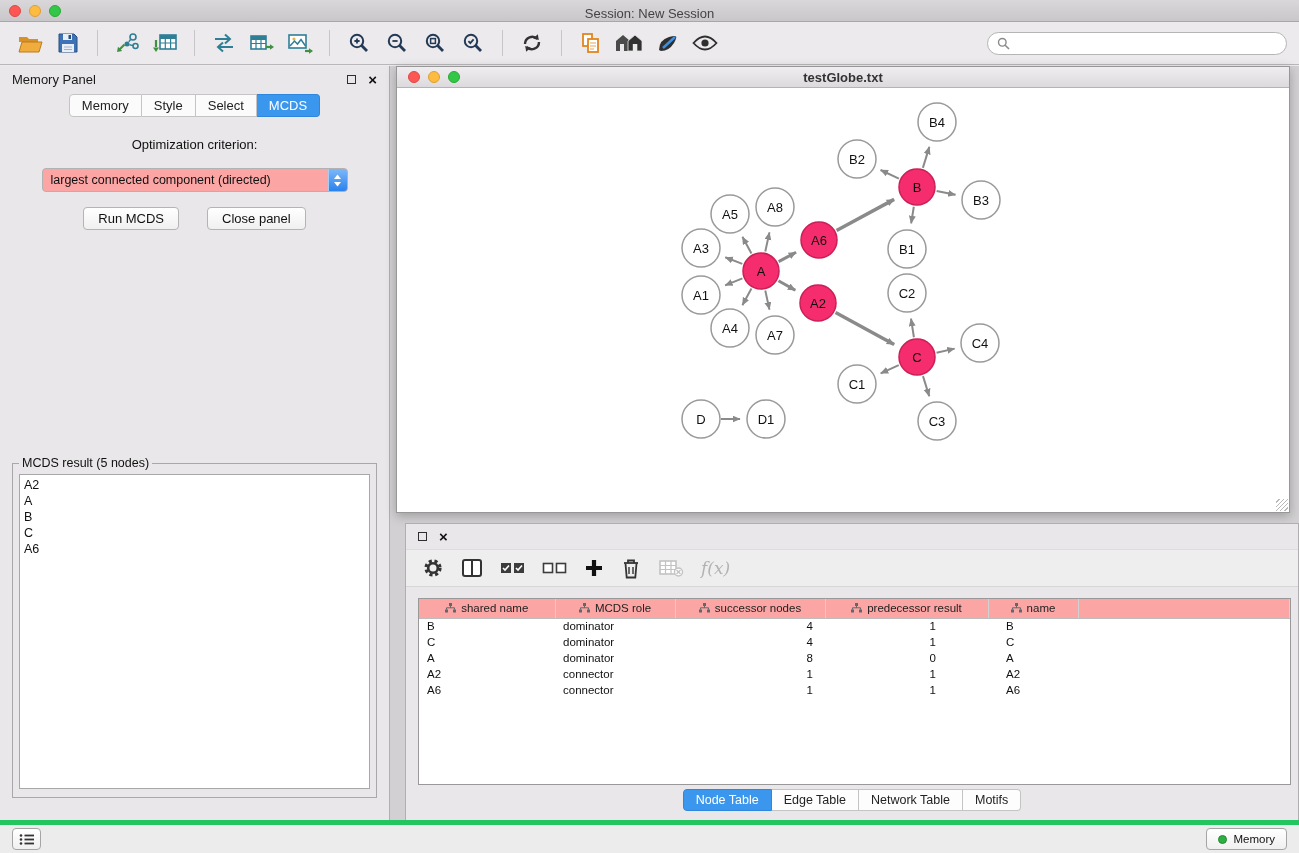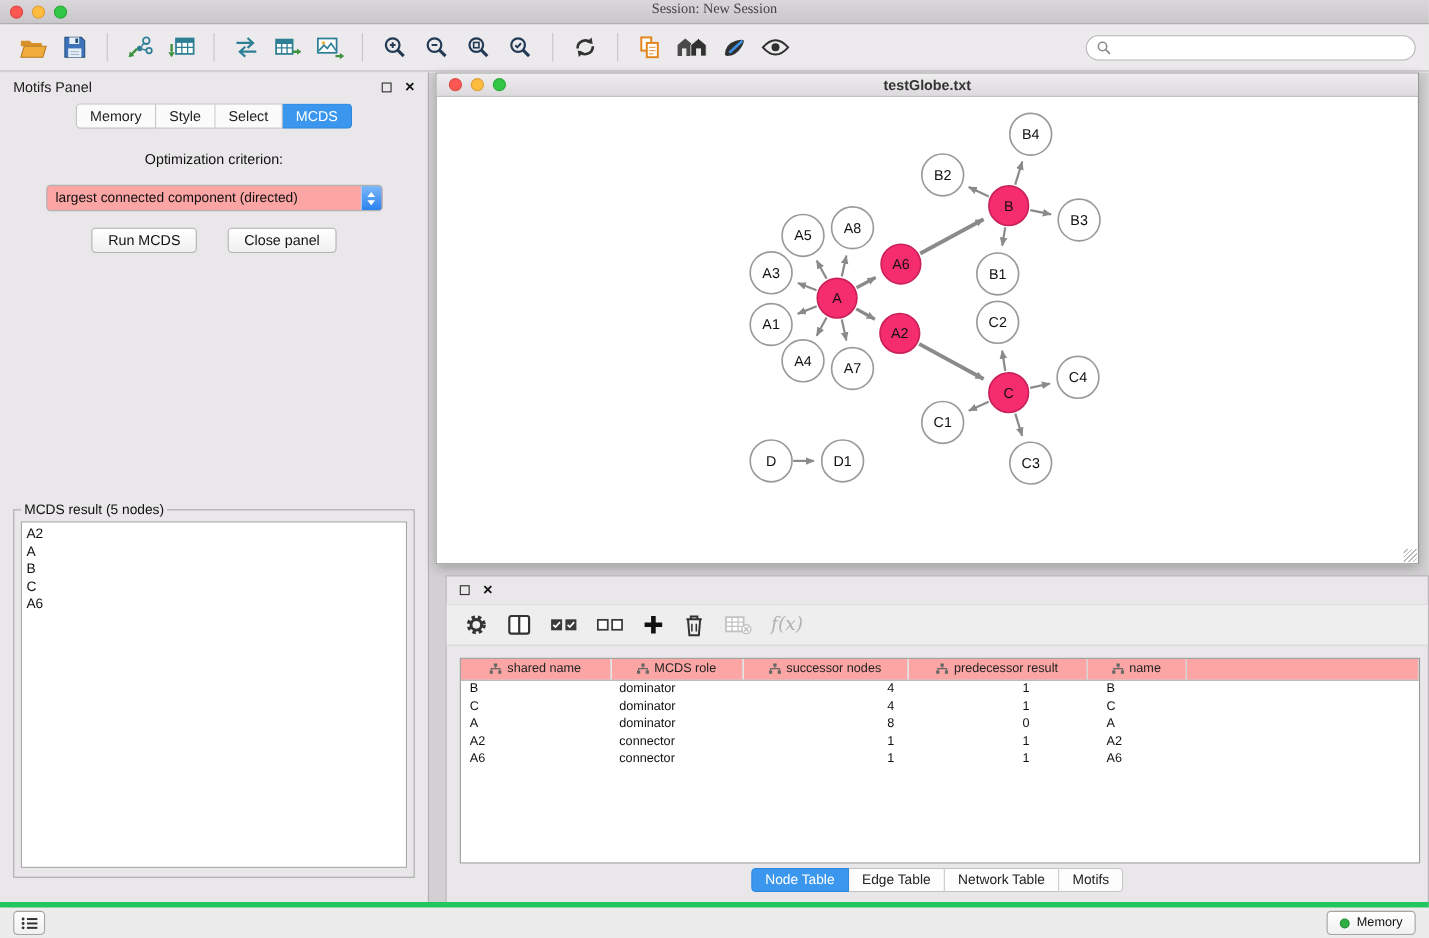--- a/index.html
+++ b/index.html
@@ -8,21 +8,21 @@
     width:1299px; height:853px; overflow:hidden;
     font-family:"Liberation Sans", sans-serif;
     background:#ececec; position:relative;
   }
   .app { position:relative; width:1299px; height:853px; }
 
   
   .titlebar {
     height:22px; background:linear-gradient(#d9d7d9,#c9c7c9);
     border-bottom:1px solid #a9a7a9; position:relative;
-    display:flex; align-items:flex-start; justify-content:center;font-family:Liberation Serif, serif;
+    display:flex; align-items:flex-end; justify-content:center;
   }
   .traffic { position:absolute; left:9px; top:5px; display:flex; gap:8px; }
   .tl { width:12px; height:12px; border-radius:50%; }
   .tl.red    { background:#fc5753; border:1px solid #df4744; }
   .tl.yellow { background:#fdbc40; border:1px solid #de9f34; }
   .tl.green  { background:#33c748; border:1px solid #27aa35; }
   .win-title { font-size:13px; color:#454345; }
 
   
   .toolbar {
@@ -314,21 +314,21 @@
           <line x1="8.2" y1="8.2" x2="12" y2="12" stroke="#8a8a8a" stroke-width="1.6"></line>
         </svg>
       <input placeholder="" style="">
     </div>
   </div>
 
   <div class="workspace">
 
     <div class="control-panel">
       <div class="panel-header">
-        <span class="ph-title">Motifs Panel</span>
+        <span class="ph-title">Memory Panel</span>
         <span class="ph-float"></span>
         <span class="ph-close">×</span>
       </div>
       <div class="cp-tabs">
           <div class="cp-tab">Memory</div>
           <div class="cp-tab">Style</div>
           <div class="cp-tab">Select</div>
           <div class="cp-tab active">MCDS</div>
         </div>
       <div class="opt-label">Optimization criterion:</div>

